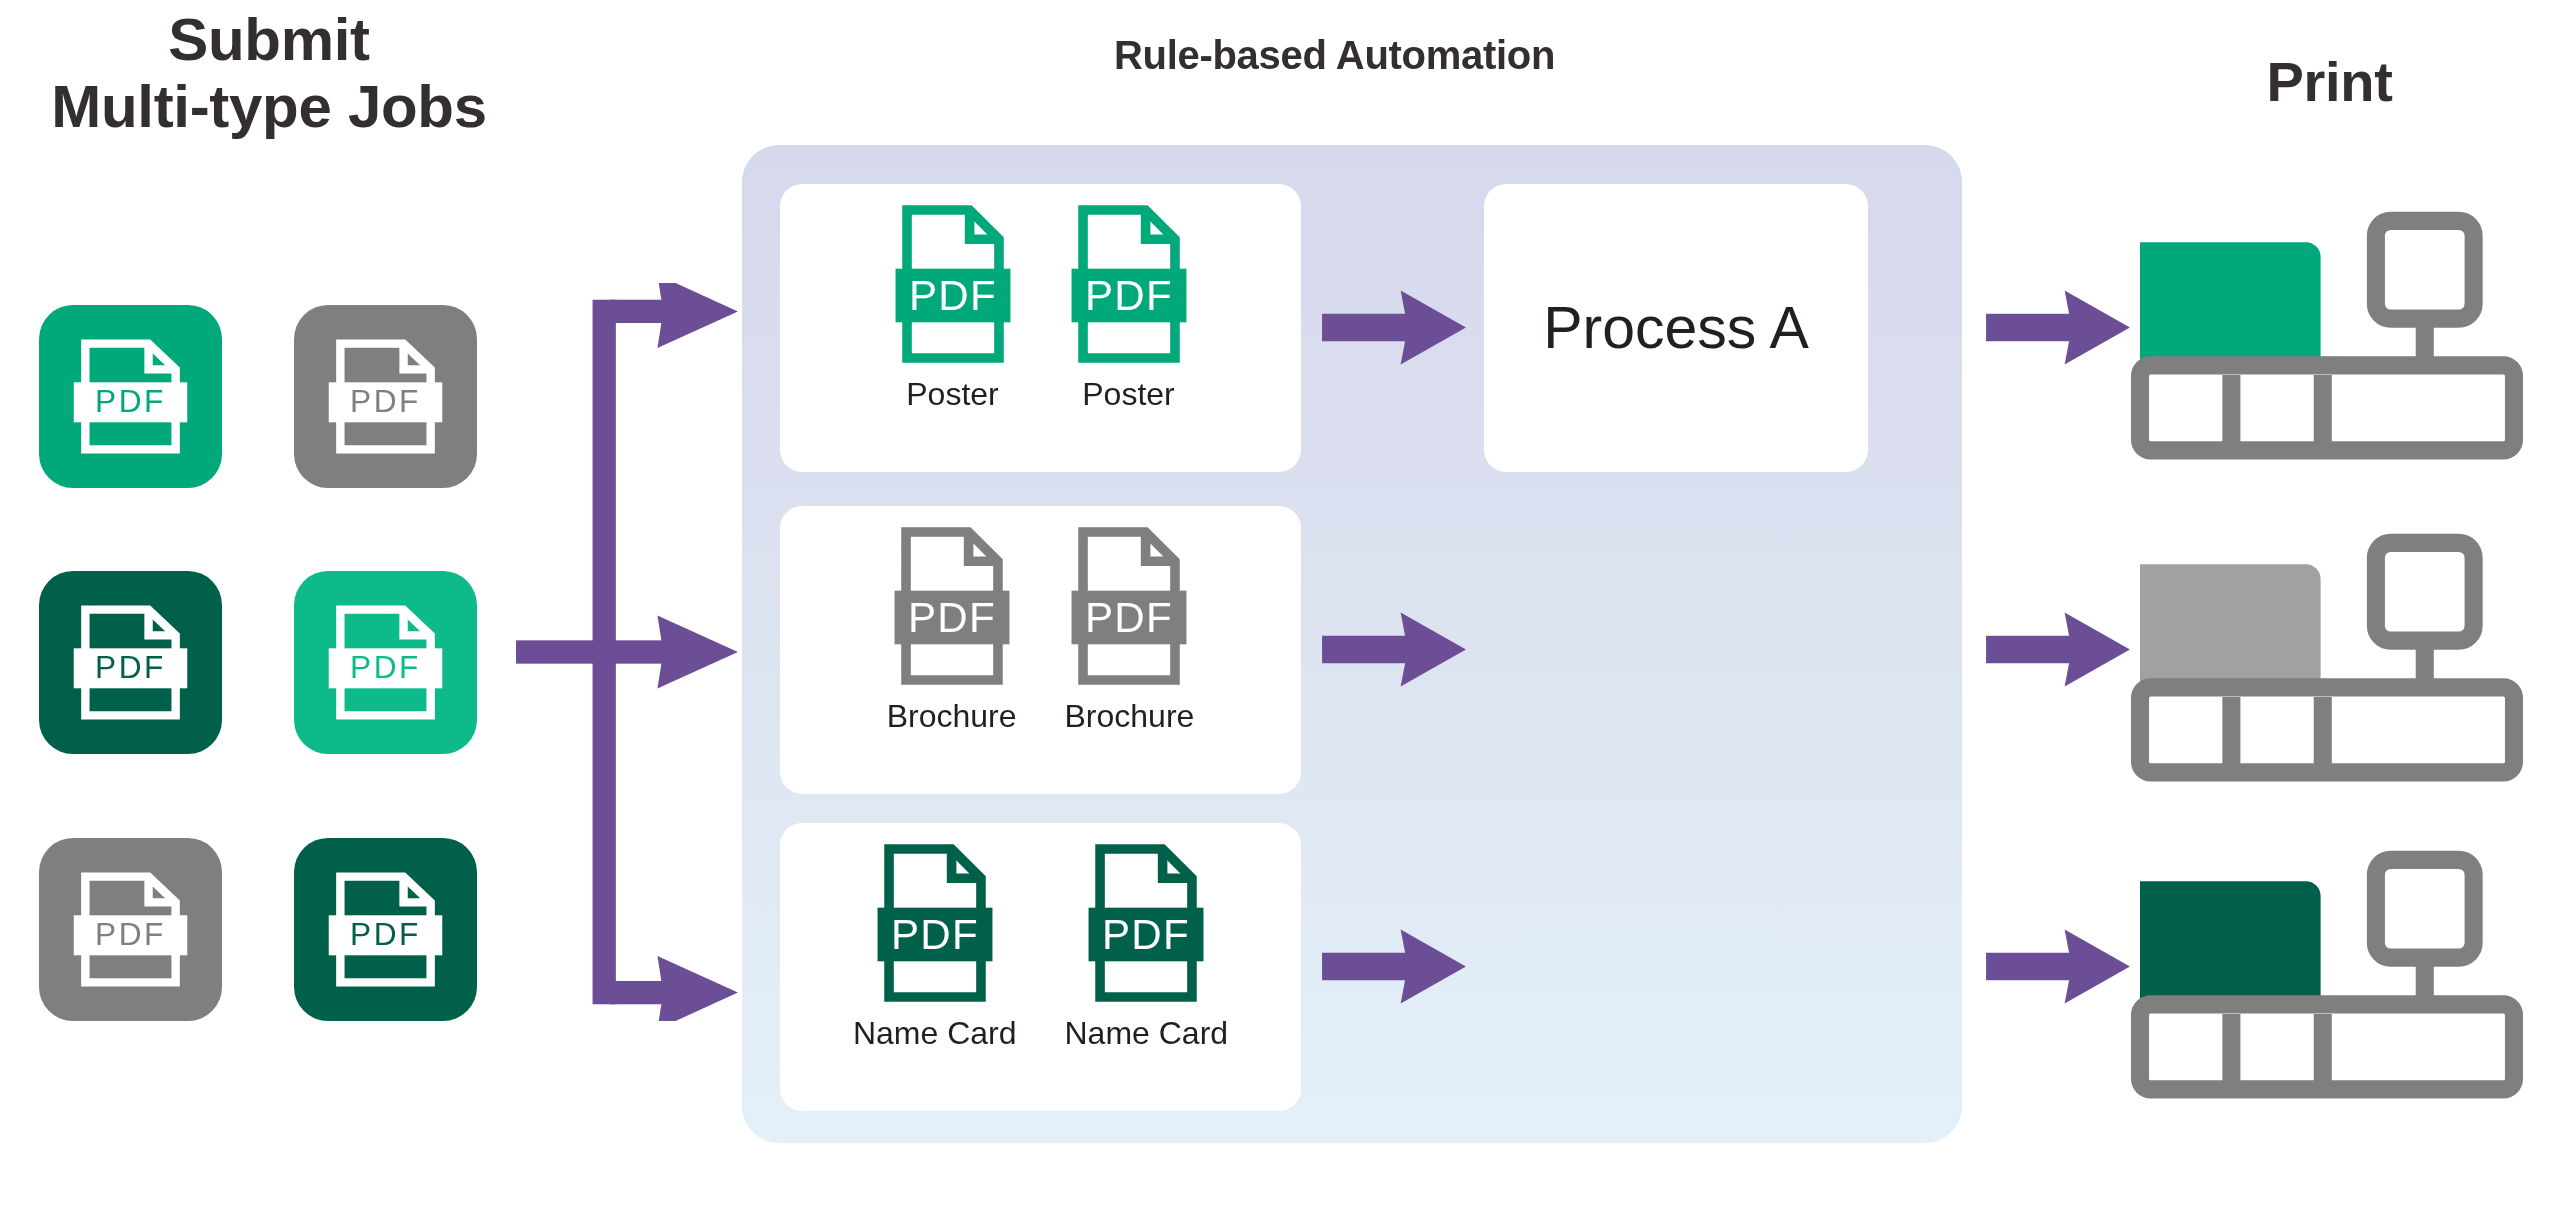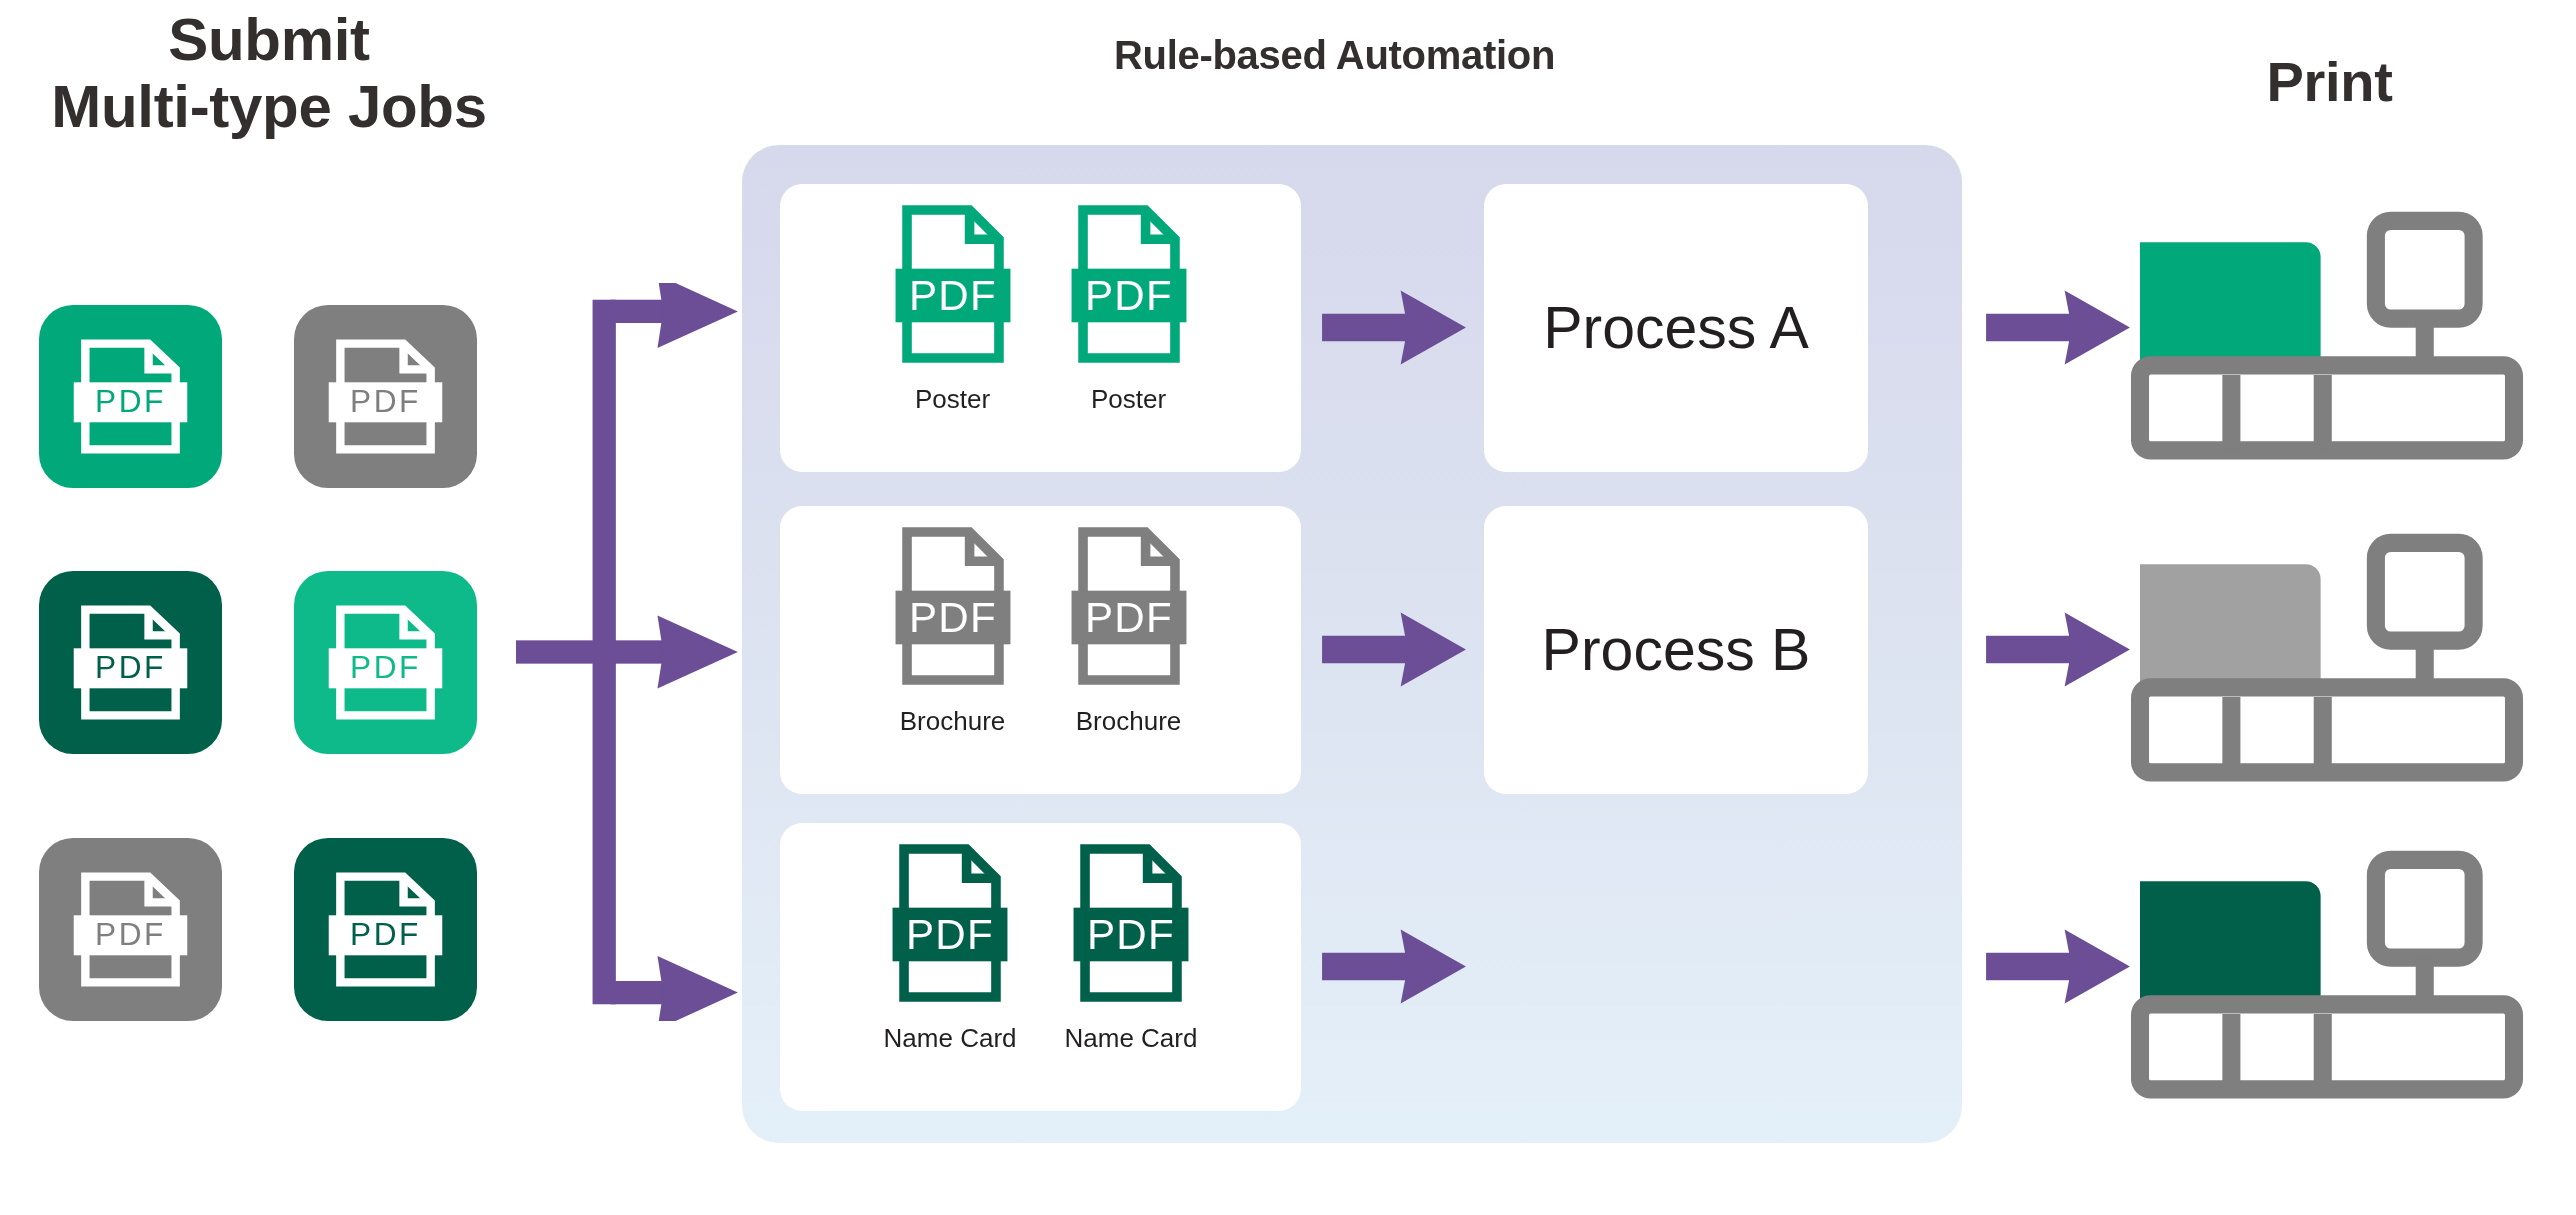--- a/index.html
+++ b/index.html
@@ -45,21 +45,21 @@
     left:38px;width:521px;height:288px;
     display:flex;flex-direction:column;align-items:center;justify-content:flex-start;
   }
   .type-card-row{
     display:flex;flex-direction:row;justify-content:center;align-items:flex-start;
     gap:48px;margin-top:16.6px;
   }
   .doc-item{display:flex;flex-direction:column;align-items:center;}
   .doc-item svg{width:128px;height:166px;display:block;}
   .doc-label{
-    font-size:26px;color:#231F20;margin-top:17px;white-space:nowrap;
+    font-size:32px;color:#231F20;margin-top:9px;white-space:nowrap;
     font-family:"Liberation Sans","DejaVu Sans",sans-serif;
   }
 
   .process-box{
     position:absolute;background:#ffffff;border-radius:22px;
     left:742px;width:384px;height:288px;
     display:flex;align-items:center;justify-content:center;
   }
   .process-label{font-size:59px;color:#231F20;}
   .printer{position:absolute;width:438px;height:255px;}
@@ -185,23 +185,20 @@
             <rect x="10" y="106" width="180" height="84" fill="#7F7F7F"></rect>
             <text x="100" y="170" fill="#ffffff" font-size="66" font-family="Liberation Sans, DejaVu Sans, sans-serif" text-anchor="middle" letter-spacing="2">PDF</text>
           </svg>
           <div class="doc-label">Brochure</div>
         </div>
       </div>
     </div>
     <svg viewBox="0 0 260 150" class="abs" style="width: 144px; height: 83px; left: 580px; top: 463px;">
       <path d="M0 50 H150 L142 8 L260 75 L142 142 L150 100 H0 Z" fill="#6B4E96"></path>
     </svg>
-    <div class="process-box" style="top: 361px;">
-      <div class="process-label">Process B</div>
-    </div>
     <div class="type-card" style="top: 678px;">
       <div class="type-card-row">
         <div class="doc-item">
           <svg viewBox="0 0 200 260">
             <path d="M28 14 H126 L172 60 V246 H28 Z" fill="none" stroke="#00604A" stroke-width="15" stroke-linejoin="miter"></path>
             <path d="M126 14 L126 60 L172 60" fill="none" stroke="#00604A" stroke-width="15" stroke-linejoin="miter"></path>
             <rect x="10" y="106" width="180" height="84" fill="#00604A"></rect>
             <text x="100" y="170" fill="#ffffff" font-size="66" font-family="Liberation Sans, DejaVu Sans, sans-serif" text-anchor="middle" letter-spacing="2">PDF</text>
           </svg>
           <div class="doc-label">Name Card</div>

